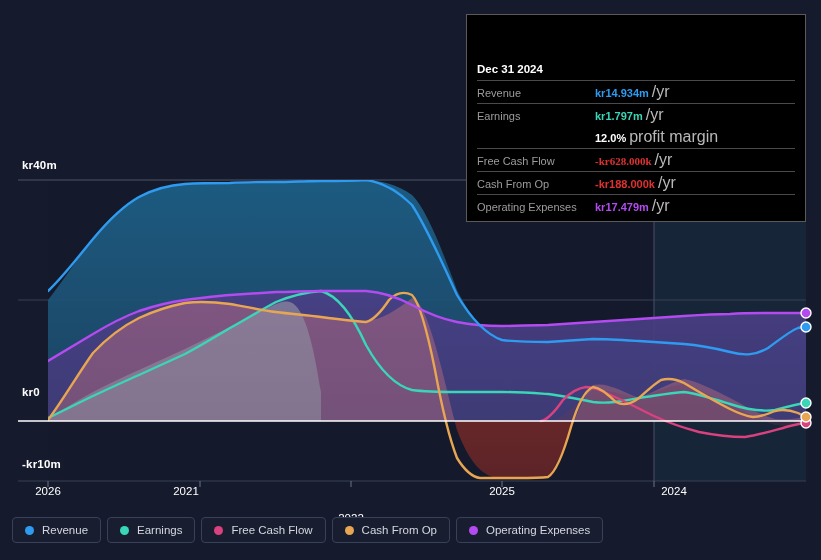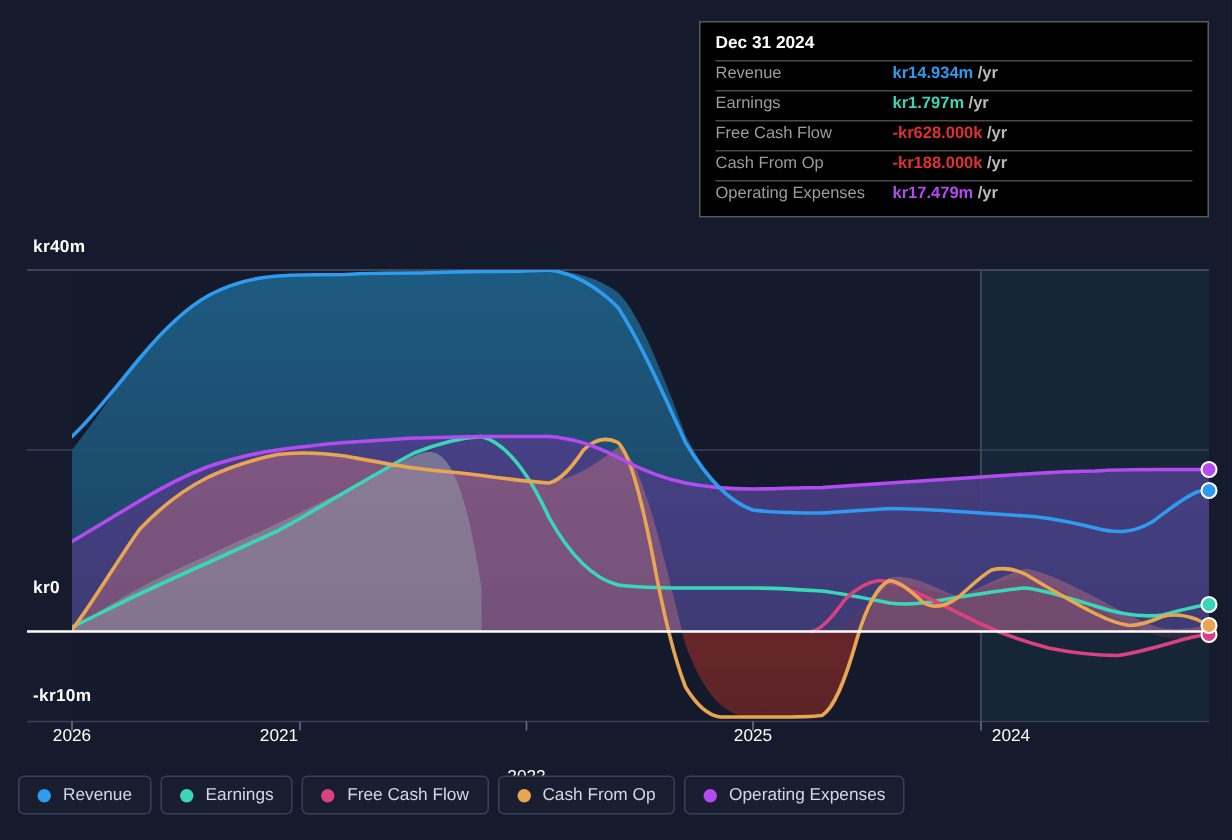--- a/index.html
+++ b/index.html
@@ -58,20 +58,21 @@
     background: #000000;
     border: 1px solid #5a5a5a;
     box-sizing: border-box;
     padding: 6px 10px 4px 10px;
   }
   #tooltip .tt-date {
     color: #ffffff;
     font-size: 11.5px;
     font-weight: bold;
     padding: 2px 0 5px 0;
+    margin-top: 40px;
   }
   #tooltip .tt-row {
     display: flex;
     align-items: baseline;
     border-top: 1px solid #4a4a4a;
     padding: 2px 0 2px 0;
     min-height: 15px;
   }
   #tooltip .tt-row.no-rule { border-top: none; }
   #tooltip .tt-name {
@@ -80,22 +81,22 @@
     width: 118px;
     flex: 0 0 118px;
   }
   #tooltip .tt-val {
     font-size: 11px;
     font-weight: bold;
     white-space: nowrap;
   }
   #tooltip .tt-unit {
     color: #b9b9b9;
-    font-size: 11px;
-    font-weight: bold;
+    font-size: 16px;
+    font-weight: normal;
     margin-left: 3px;
   }
 
   
   #legend {
     position: absolute;
     left: 12px;
     top: 517px;
     display: flex;
     gap: 6px;
@@ -289,24 +290,29 @@
       <span class="tt-val" style="color:#2e9bf0;">kr14.934m</span>
       <span class="tt-unit">/yr</span>
     </div>
 
     <div class="tt-row">
       <span class="tt-name">Earnings</span>
       <span class="tt-val" style="color:#3ad6b8;">kr1.797m</span>
       <span class="tt-unit">/yr</span>
     </div>
 
+    <div class="tt-row no-rule">
+      <span class="tt-name"></span>
+      <span class="tt-val" style="color:#ffffff;">12.0%</span>
+      <span class="tt-unit">profit margin</span>
+    </div>
 
     <div class="tt-row">
       <span class="tt-name">Free Cash Flow</span>
-      <span class="tt-val" style="color:#e03131;">-kr628.000k</span>
+      <span class="tt-val" style="color:#e03131;font-family:Liberation Serif, serif;">-kr628.000k</span>
       <span class="tt-unit">/yr</span>
     </div>
 
     <div class="tt-row">
       <span class="tt-name">Cash From Op</span>
       <span class="tt-val" style="color:#e03131;">-kr188.000k</span>
       <span class="tt-unit">/yr</span>
     </div>
 
     <div class="tt-row">

